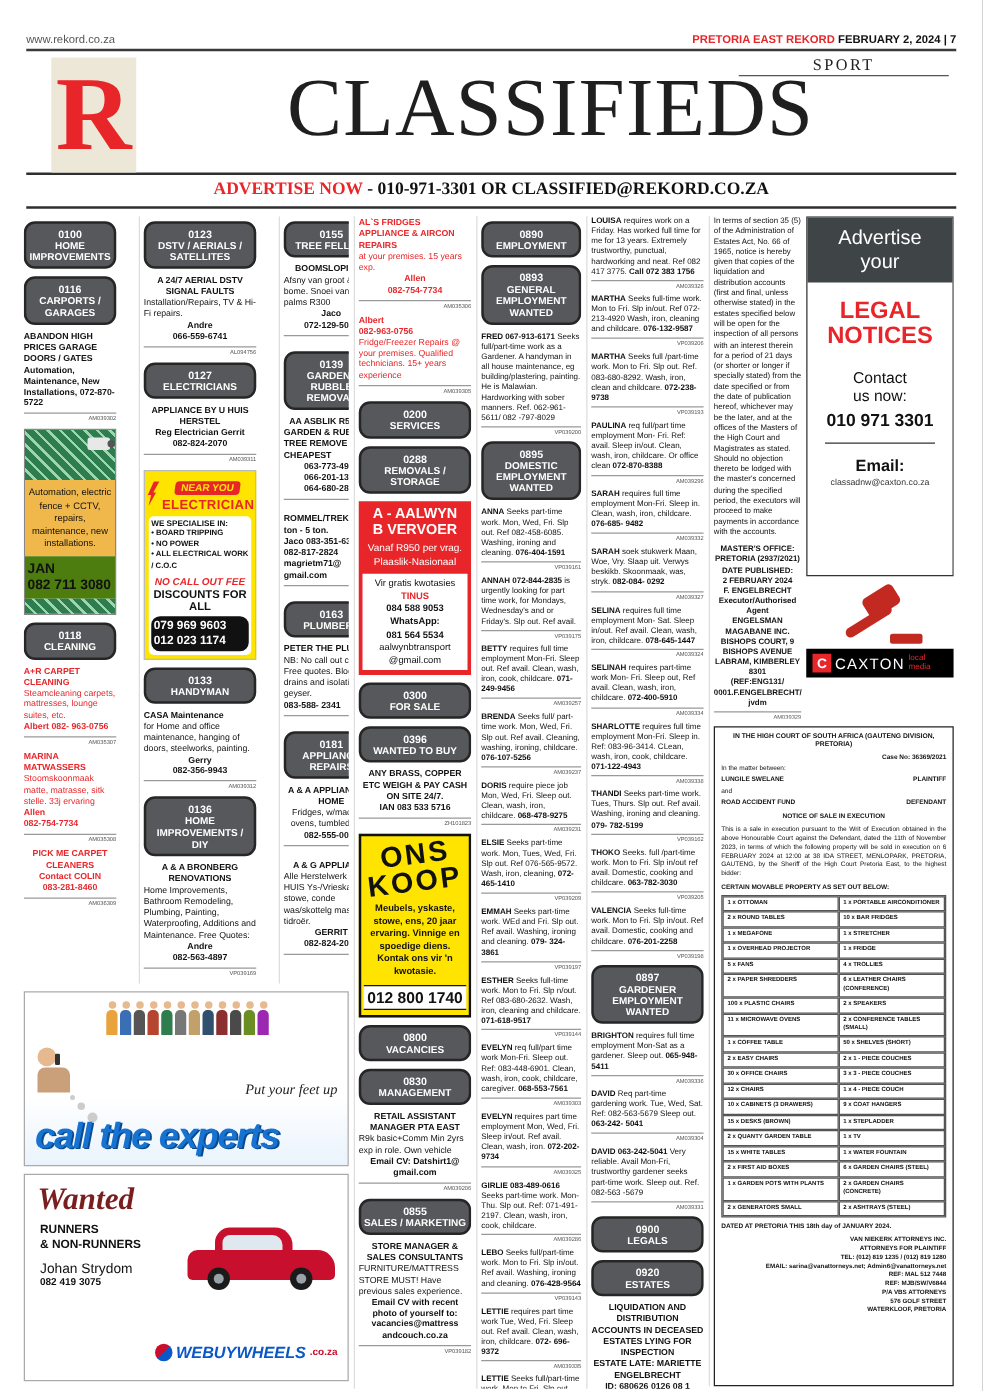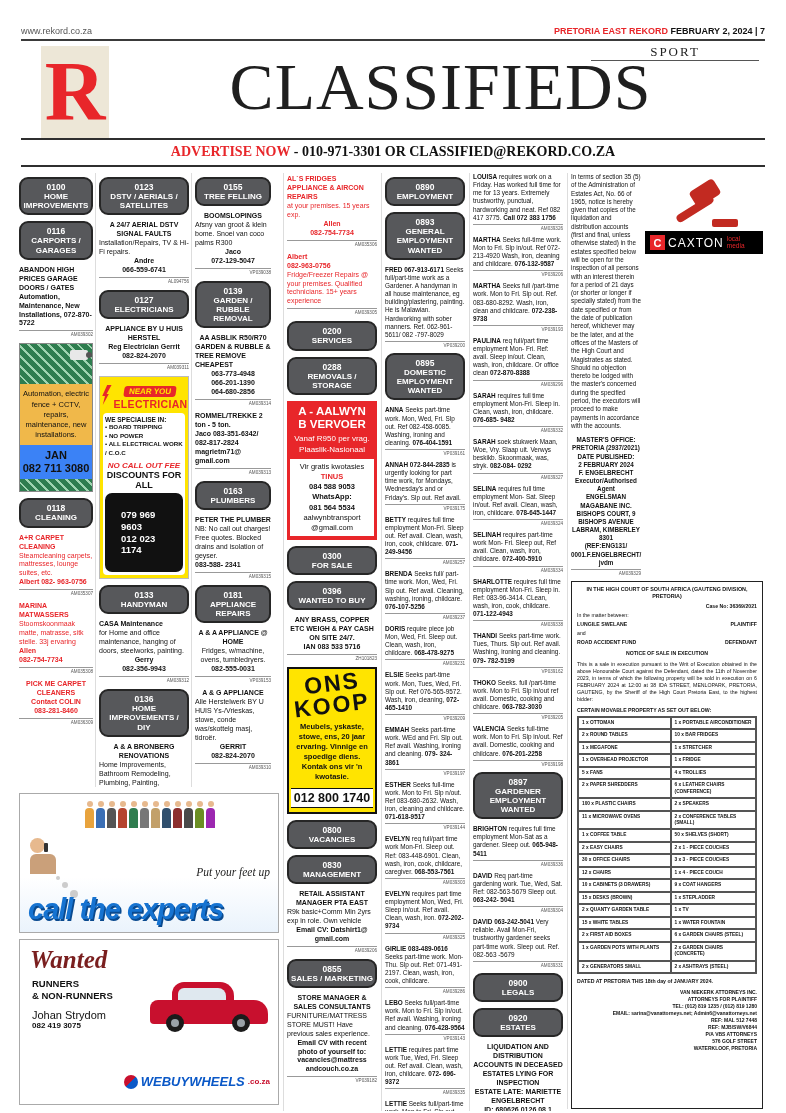--- a/index.html
+++ b/index.html
@@ -13,21 +13,21 @@
 .masthead{position:relative;margin:3px 21px 0;height:94px}
 .logo{position:absolute;left:20px;top:2px;width:68px;height:92px;background:#ede7d7;display:flex;align-items:center;justify-content:center}
 .logo span{font-family:"Liberation Serif",serif;font-size:84px;font-weight:bold;color:#e8262a;line-height:.9}
 .sportwrap{position:absolute;right:6px;top:0;width:168px;text-align:center;font-family:"Liberation Serif",serif;font-size:13px;letter-spacing:2px;border-bottom:1px solid #555;color:#222;z-index:2;background:transparent}
 .title{font-family:"Liberation Serif",serif;font-size:66px;color:#1f1f1f;text-align:center;padding-left:95px;padding-top:10px;letter-spacing:1px;line-height:1}
 .adline{margin:0 21px;border-top:2px solid #2f2f2f;border-bottom:2px solid #2f2f2f;text-align:center;font-family:"Liberation Serif",serif;font-weight:bold;font-size:14px;padding:4px 0 5px}
 .adline .red{color:#e8262a}
 
 .content{display:flex;gap:4px;padding:6px 19px 0;align-items:flex-start}
 .left-group{width:260px;flex:none}
-.cols3{display:flex;gap:2px;height:614px;overflow:hidden}
+.cols3{display:flex;gap:18px;height:614px;overflow:hidden}
 .colA{width:74px;flex:none}
 .colB{width:94px;flex:none;border-left:1px solid #ddd;padding-left:3px}
 .colC{width:80px;flex:none;border-left:1px solid #ddd;padding-left:3px}
 .col4,.col5,.col6{flex:none;height:938px;overflow:hidden;border-left:1px solid #ddd;padding-left:3px}
 .col4{width:94px}.col5{width:84px}.col6{width:94px}
 .right-group{width:196px;flex:none;border-left:1px solid #ddd;padding-left:3px}
 .right-top{display:flex;gap:4px;height:402px;overflow:hidden}
 .col7{width:70px;flex:none}
 .rail{width:118px;flex:none}
 
@@ -49,34 +49,34 @@
 .empad{margin:0 0 5px}
 .emp{font-size:6.4px;line-height:1.27;word-break:break-word}
 .emp b{font-weight:bold}
 
 .abs-ad{border:1px solid #888;margin:3px 0 6px}
 .abs-photo{height:40px;background:repeating-linear-gradient(45deg,#2e7d4f 0 5px,#9fd4b0 5px 7px);position:relative}
 .abs-cam{position:absolute;right:4px;top:6px;width:18px;height:10px;background:#e8e8e8;border-radius:2px}
 .abs-cam::after{content:"";position:absolute;right:-4px;top:2px;width:6px;height:6px;background:#555;border-radius:50%}
 .abs-title{background:#fff;font-weight:bold;font-size:9px;text-align:center;padding:4px 2px;line-height:1.2}
 .abs-body{background:#f0b84a;font-size:7.5px;text-align:center;padding:5px 3px;line-height:1.35}
-.abs-jan{background:#3b82f6;font-weight:bold;font-size:11px;text-align:center;padding:4px 2px;line-height:1.2}
+.abs-jan{background:#4d7c0f;font-weight:bold;font-size:11px;padding:4px 2px;line-height:1.2}
 .abs-strip{height:12px;background:repeating-linear-gradient(45deg,#2e7d4f 0 5px,#9fd4b0 5px 7px)}
 .ney{background:#ffe400;border:1px solid #bbb;margin:3px 0 6px;padding:3px;text-align:center}
 .ney-top{display:flex;align-items:center;gap:2px;justify-content:center}
 .bolt{width:11px;height:20px;background:#e8262a;clip-path:polygon(60% 0,100% 0,55% 45%,75% 45%,20% 100%,40% 55%,15% 55%);flex:none}
 .ney-band{background:#e8262a;color:#ffe400;font-weight:bold;font-size:8px;padding:1px 5px;border-radius:3px;transform:skew(-8deg);display:inline-block}
 .ney-name{color:#e8262a;font-weight:bold;font-size:10.5px;letter-spacing:.3px}
 .ney-panel{background:#fff;border-radius:4px;margin-top:3px;padding:3px 2px;text-align:left}
 .ney-spec{font-weight:bold;font-size:6.5px}
 .ney-li{font-size:6.2px;font-weight:bold;line-height:1.4}
 .ney-li::before{content:"• "}
 .ney-fee{color:#e8262a;font-weight:bold;font-style:italic;font-size:8px;text-align:center;margin-top:3px}
 .ney-disc{font-weight:bold;font-size:9px;text-align:center}
-.ney-pill{background:#111;color:#fff;font-weight:bold;font-size:9.5px;border-radius:7px;margin-top:3px;padding:16px;line-height:1.25}
+.ney-pill{background:#111;color:#fff;font-weight:bold;font-size:9.5px;border-radius:7px;margin-top:3px;padding:2px;line-height:1.25}
 .aalwyn{background:#e8262a;color:#fff;text-align:center;padding:4px 3px;margin:3px 0 6px}
 .aalwyn-title{font-weight:bold;font-size:11.5px;white-space:pre-line;line-height:1.1}
 .aalwyn-sub{font-size:8px;margin:4px 0;line-height:1.3}
 .aalwyn-panel{background:#fff;color:#111;padding:3px 2px;font-size:7.5px;line-height:1.35}
 .aalwyn-panel .tinus{color:#e8262a;font-weight:bold}
 .aalwyn-panel b{font-weight:bold}
 .onskoop{background:#ffe400;border:2px solid #111;text-align:center;padding:4px 2px;margin:3px 0 6px}
 .ok-word{font-weight:bold;font-size:23px;letter-spacing:2px;line-height:.95;transform:rotate(-7deg)}
 .ok-body{font-size:7.5px;font-weight:bold;margin:5px 1px;line-height:1.35}
 .ok-phone{background:#fff;border-top:1px solid #111;border-bottom:1px solid #111;font-weight:bold;font-size:12.5px;padding:2px 0}
@@ -980,20 +980,32 @@
 BISHOPS COURT, 9
 BISHOPS AVENUE
 LABRAM, KIMBERLEY
 8301
 (REF:ENG131/
 0001.F.ENGELBRECHT/
 jvdm</div>
           <div class="ref">AM039329</div>
         </div>
         <div class="rail">
+          <div class="rail-box">
+            <div class="rail-head">Advertise
+your</div>
+            <div class="rail-legal">LEGAL
+NOTICES</div>
+            <div class="rail-contact">Contact
+us now:</div>
+            <div class="rail-phone">010 971 3301</div>
+            <div class="rail-div"></div>
+            <div class="rail-email-label">Email:</div>
+            <div class="rail-email">classadnw@caxton.co.za</div>
+          </div>
           <svg class="gavel" width="72" height="52" viewBox="0 0 72 52">
             <g fill="#c22a21">
               <rect x="6" y="28" width="42" height="8" rx="4" transform="rotate(-32 27 32)"></rect>
               <rect x="28" y="2" width="18" height="28" rx="4" transform="rotate(58 37 16)"></rect>
               <rect x="44" y="42" width="26" height="8" rx="2"></rect>
             </g>
           </svg>
           <div class="caxton-bar">
             <span class="caxton-c">C</span>
             <span class="caxton-name">CAXTON</span>

